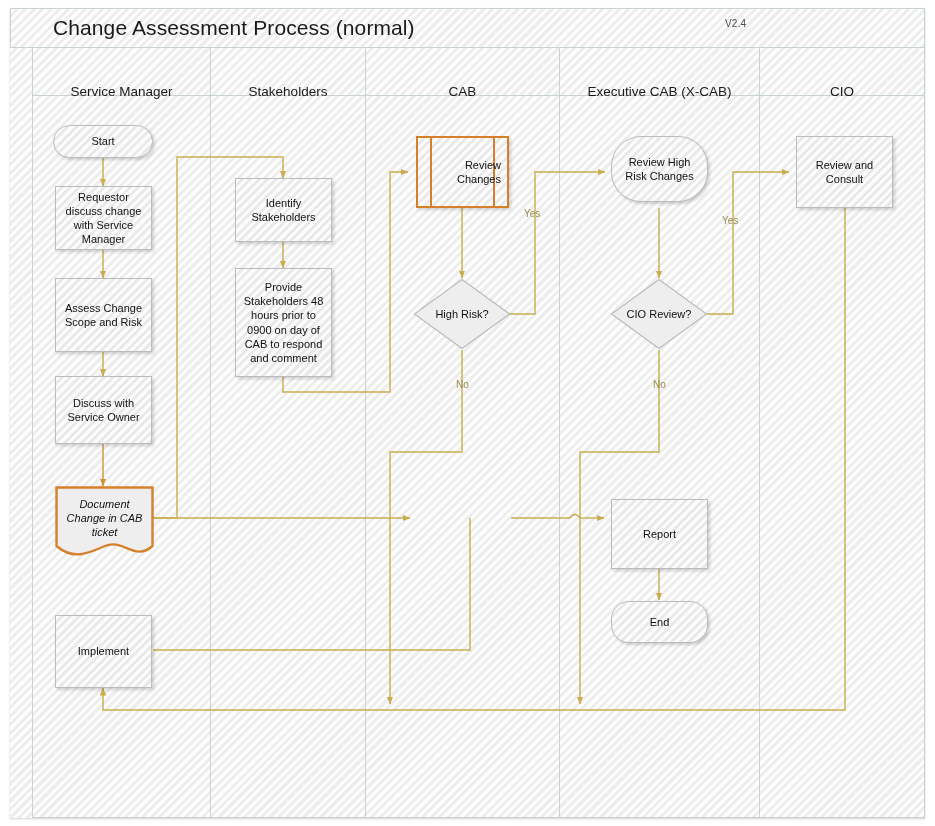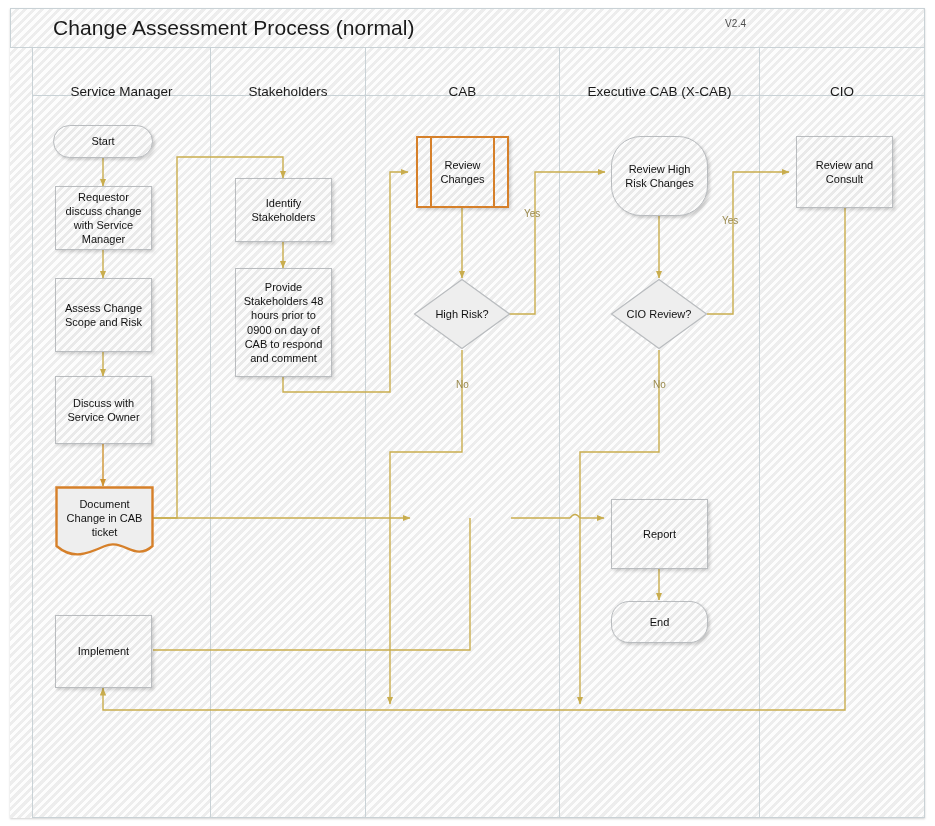--- a/index.html
+++ b/index.html
@@ -54,21 +54,21 @@
         border-left:2px solid #d6802a;}
   .subproc:before{left:12px;}
   .subproc:after{right:12px;}
 
   
   .dec{background:transparent;border:none;box-shadow:none;}
   .dec .dia{position:absolute;left:0;top:0;width:100%;height:100%;}
   .dec .lbl{position:relative;}
 
   
-  .doc{background:transparent;border:none;}
+  .doc{background:transparent;border:none;font-style:italic;}
   .doc .docsvg{position:absolute;left:0;top:0;width:100%;height:100%;}
 
   .conn-label{position:absolute;font-size:10px;color:#9a8a4e;}
 </style>
 </head>
 <body>
 
 <div id="root">
 
   <div class="pool hatch"></div>
@@ -194,33 +194,33 @@
   </div>
 
   <div class="node proc" style="left:235px;top:178px;width:97px;height:64px;">
     <span class="lbl">Identify Stakeholders</span>
   </div>
 
   <div class="node proc" style="left:235px;top:268px;width:97px;height:109px;">
     <span class="lbl">Provide Stakeholders 48 hours prior to 0900 on day of CAB to respond and comment</span>
   </div>
 
-  <div class="node subproc" style="left:416px;top:136px;width:93px;height:72px;">
+  <div class="node subproc" style="left:416px;top:136px;width:93px;height:72px;text-align:right;">
     <span class="lbl">Review Changes</span>
   </div>
 
   <div class="node dec" style="left:413px;top:278px;width:98px;height:72px;">
     <svg class="dia" viewBox="0 0 98 72" preserveAspectRatio="none">
       <polygon points="49,1.5 96.5,36 49,70.5 1.5,36" fill="#eeeeee" stroke="#b9bcbf" stroke-width="1.2"></polygon>
     </svg>
     <span class="lbl">High Risk?</span>
   </div>
 
 
-  <div class="node proc" style="left:611px;top:136px;width:97px;height:80px;border-radius:30px;">
+  <div class="node proc" style="left:611px;top:136px;width:97px;height:66px;border-radius:30px;">
     <span class="lbl">Review High Risk Changes</span>
   </div>
 
   <div class="node dec" style="left:610px;top:278px;width:98px;height:72px;">
     <svg class="dia" viewBox="0 0 98 72" preserveAspectRatio="none">
       <polygon points="49,1.5 96.5,36 49,70.5 1.5,36" fill="#eeeeee" stroke="#b9bcbf" stroke-width="1.2"></polygon>
     </svg>
     <span class="lbl">CIO Review?</span>
   </div>
 

